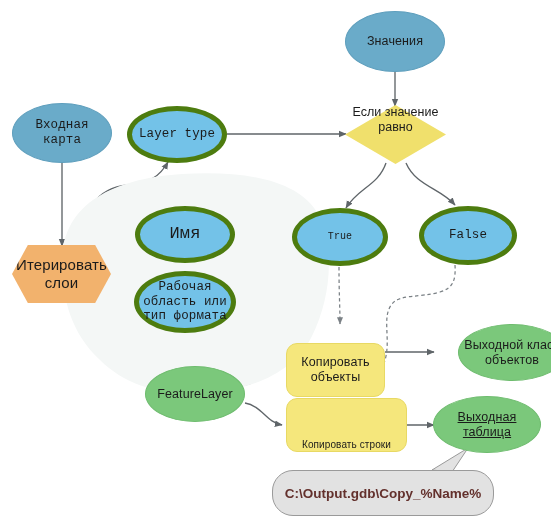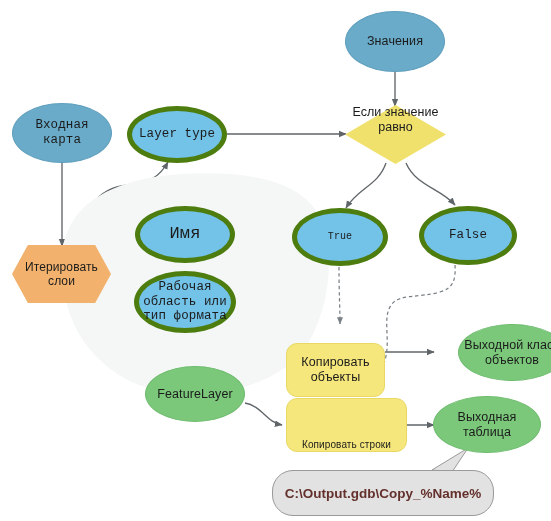--- a/index.html
+++ b/index.html
@@ -189,21 +189,21 @@
   </svg>
 
   <div class="node ellipse var-input" style="left:12px; top:103px; width:100px; height:60px; font-size:12.5px;font-family:Liberation Mono, monospace;">
     <span>Входная карта</span>
   </div>
 
   <div class="node ellipse var-input" style="left:345px; top:11px; width:100px; height:61px; font-size:12.5px;">
     <span>Значения</span>
   </div>
 
-  <div class="node hexagon" style="left:12px; top:245px; width:99px; height:58px; font-size:12px;">
+  <div class="node hexagon" style="left:12px; top:245px; width:99px; height:58px; font-size:15px;">
     <span>Итерировать слои</span>
   </div>
 
   <div class="node ellipse var-derived" style="left:127px; top:106px; width:100px; height:57px; font-size:12.5px;">
     <span>Layer type</span>
   </div>
 
   <div class="node ellipse var-derived" style="left:135px; top:206px; width:100px; height:57px; font-size:17px;">
     <span>Имя</span>
   </div>
@@ -236,21 +236,21 @@
   </div>
 
   <div class="node tool" style="left:286px; top:398px; width:121px; height:54px; font-size:10px;align-items:flex-end;">
     <span>Копировать строки</span>
   </div>
 
   <div class="node ellipse var-output" style="left:433px; top:324px; width:108px; height:57px; font-size:12.5px;margin-left:25px;">
     <span>Выходной класс объектов</span>
   </div>
 
-  <div class="node ellipse var-output" style="left:433px; top:396px; width:108px; height:57px; font-size:12.5px;">
+  <div class="node ellipse var-output" style="left:433px; top:396px; width:108px; height:57px; font-size:12.5px;text-decoration:underline;">
     <span>Выходная таблица</span>
   </div>
 
   <div id="callout" style="left:272px; top:456px; width:222px; height:60px;">
     <div id="callout-body">
       <span>C:\Output.gdb\Copy_%Name%</span>
     </div>
   </div>
 
 </div>

